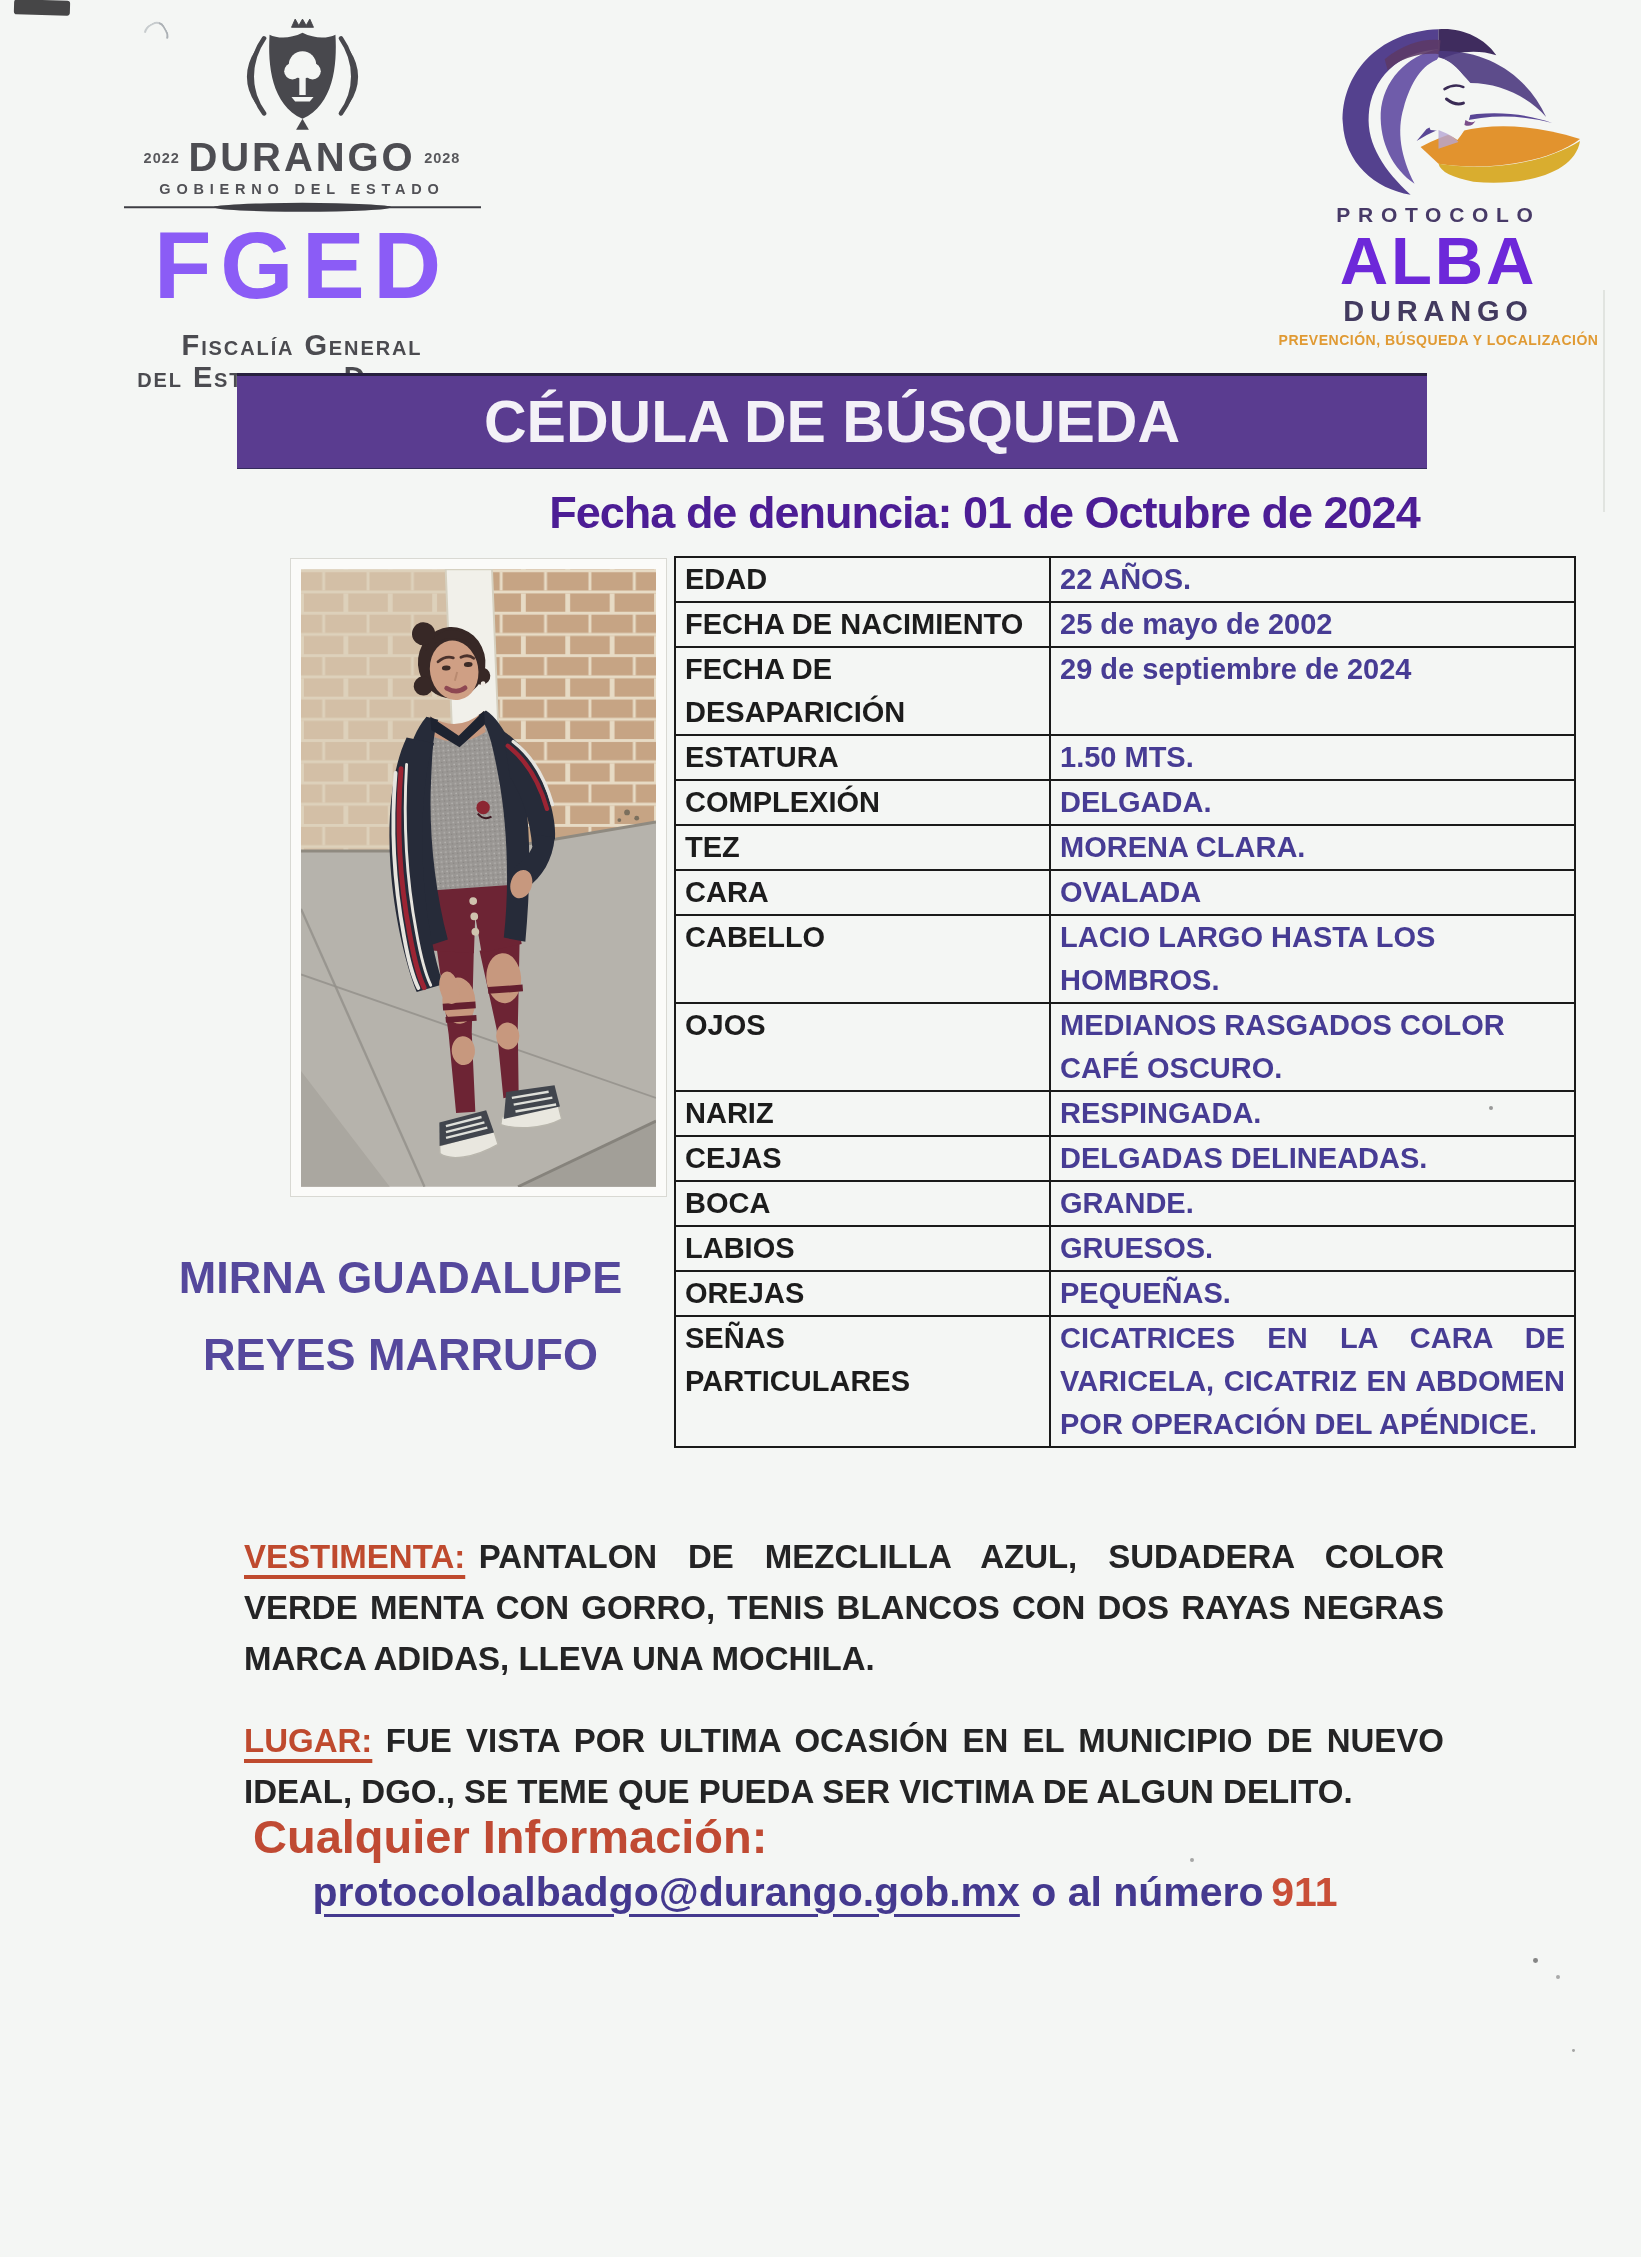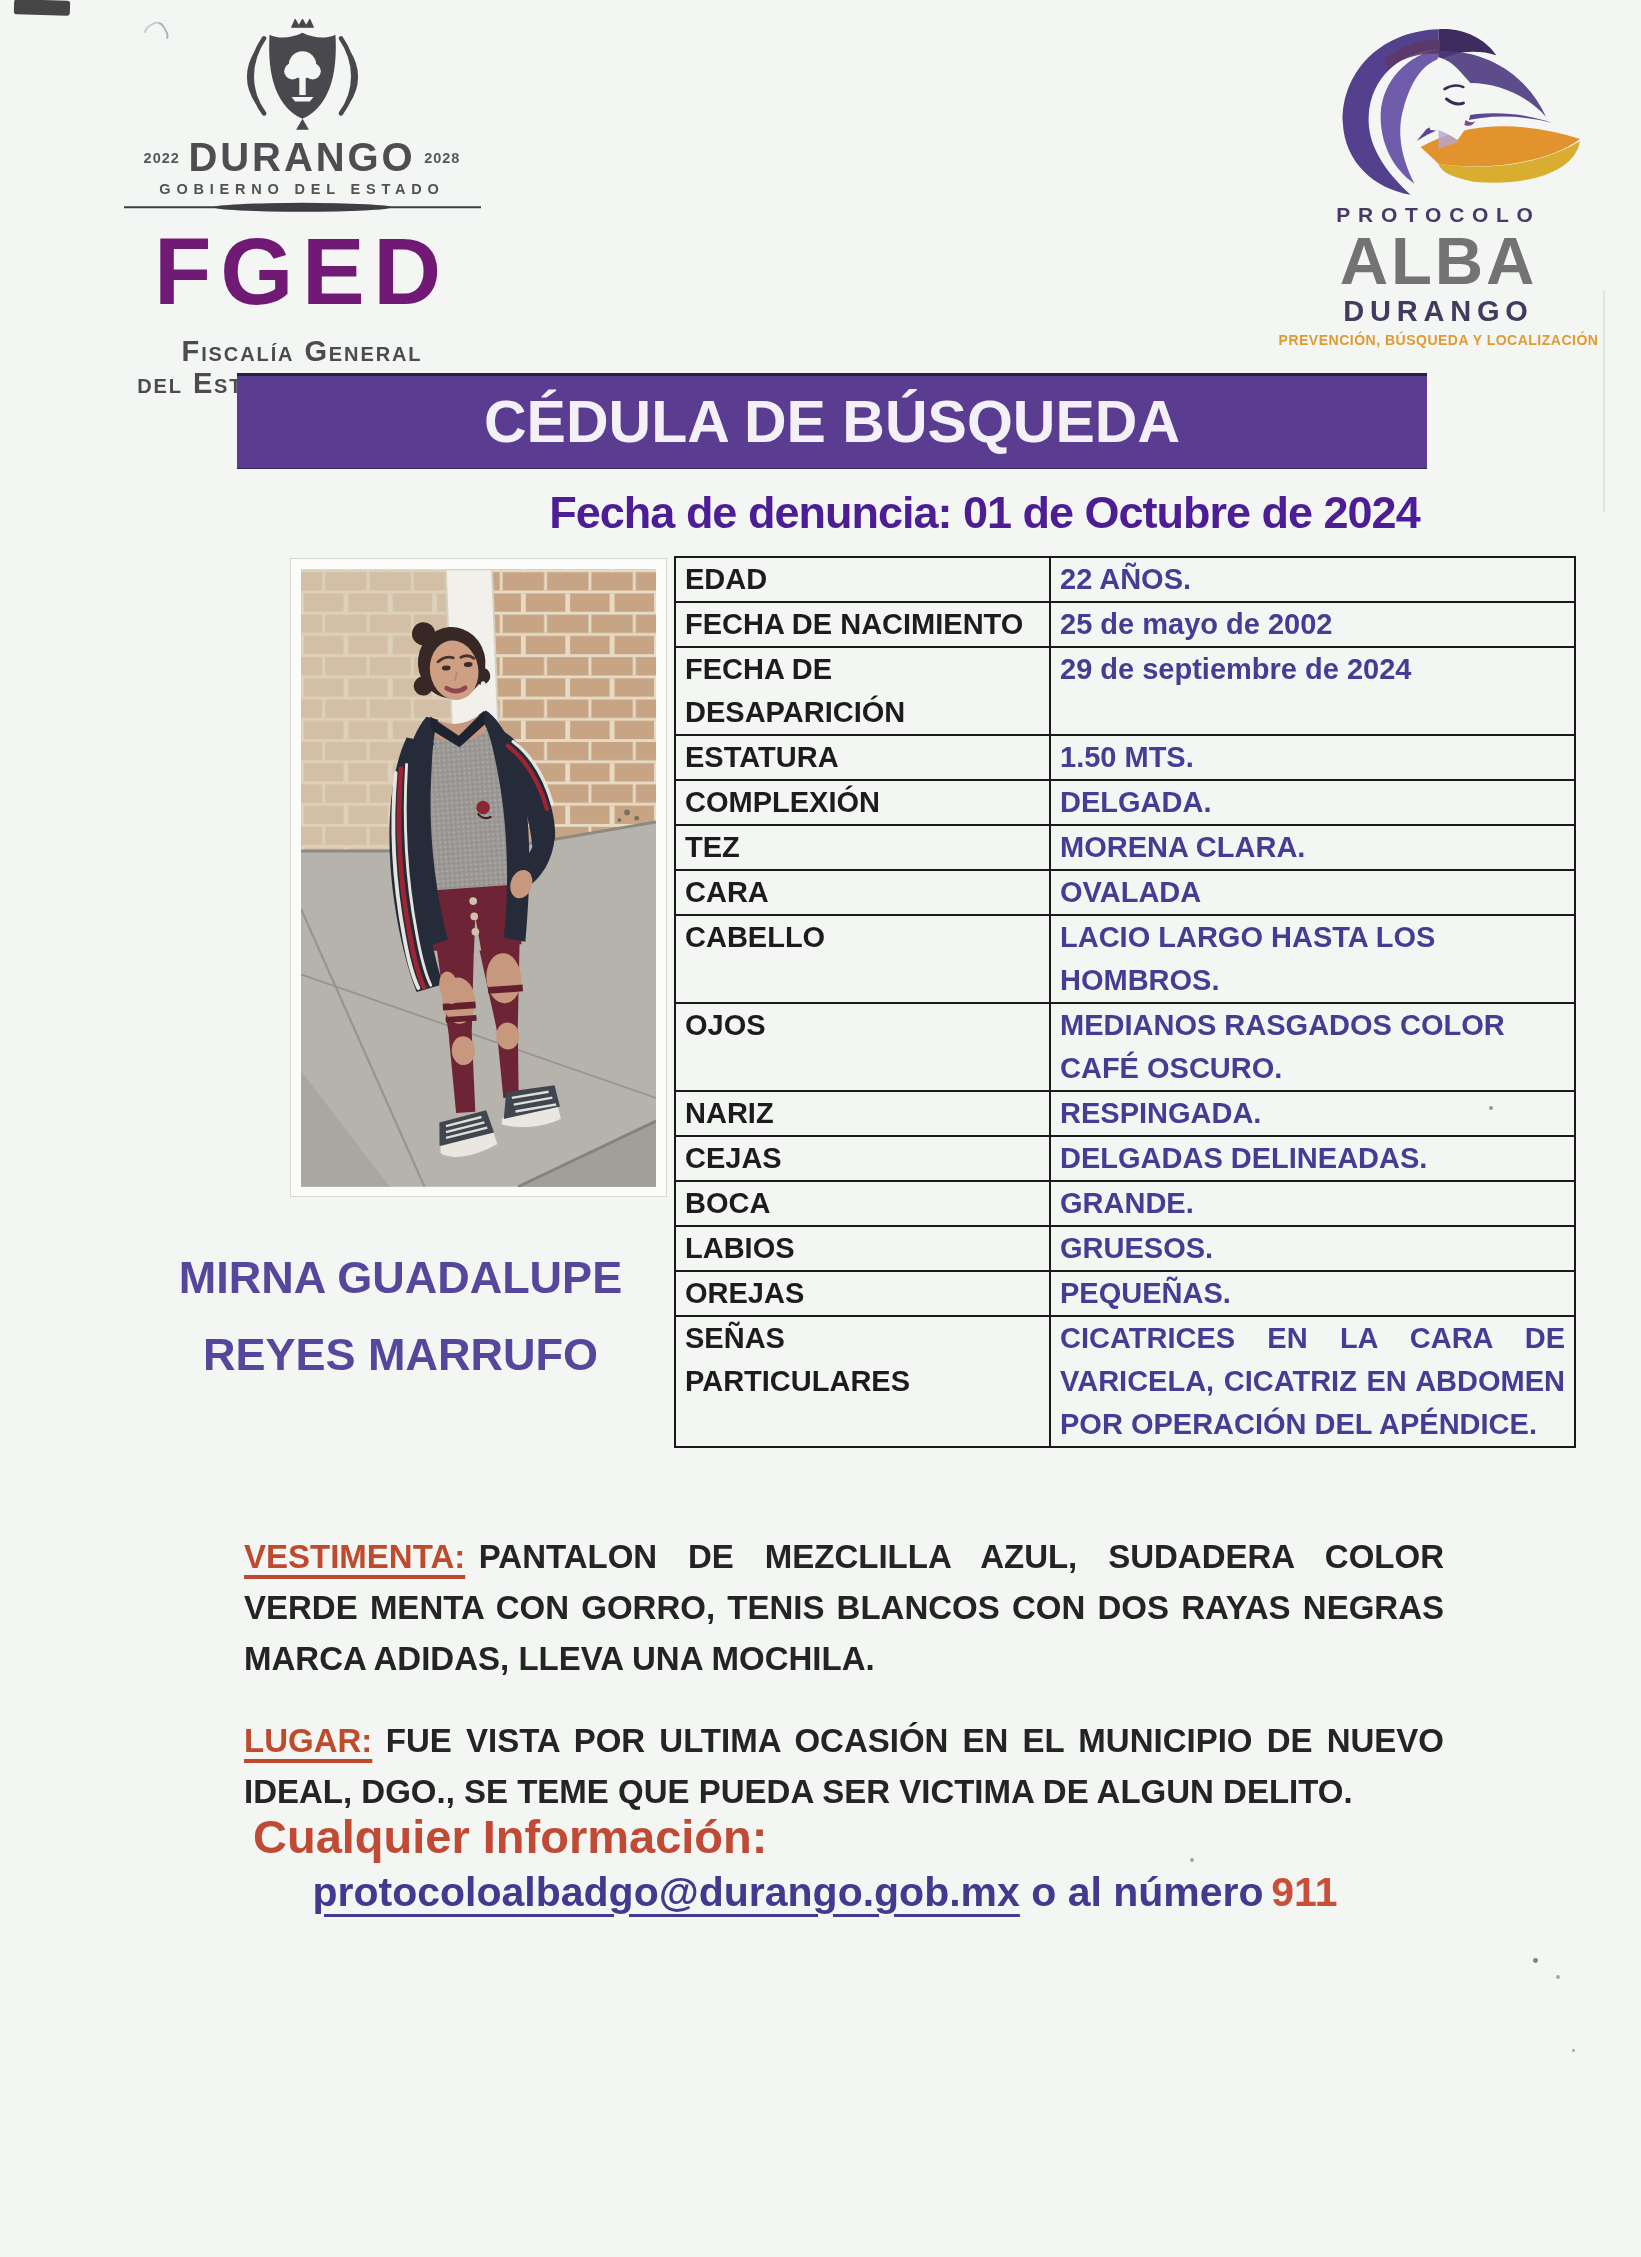--- a/index.html
+++ b/index.html
@@ -8,28 +8,28 @@
   [data-name]{box-sizing:border-box;}
 
   
   .hdr-left{position:absolute;left:85px;top:13.5px;width:434px;text-align:center;color:#47474c;}
   .crest{display:block;margin:0 auto;}
   .brand-row{display:flex;justify-content:center;align-items:center;gap:8.7px;margin-top:1.9px;}
   .brand-year{font-size:14.5px;font-weight:bold;color:#58585c;letter-spacing:1px;}
   .brand-name{font-size:40px;font-weight:bold;letter-spacing:2.9px;color:#4d4d52;}
   .brand-sub{font-size:14.5px;font-weight:bold;letter-spacing:5.8px;color:#515156;margin-top:1px;}
   .divider{display:block;margin:3.9px auto 0;}
-  .acronym{font-size:94px;font-weight:bold;letter-spacing:8.7px;line-height:1;color:#701a75;margin-top:11px;}
+  .acronym{font-size:94px;font-weight:bold;letter-spacing:8.7px;line-height:1;color:#8b5cf6;margin-top:5px;}
   .org{font-variant:small-caps;font-weight:bold;font-size:29px;line-height:32px;color:#4b4b50;letter-spacing:1.9px;margin-top:16px;}
 
   
   .hdr-right{position:absolute;left:1263px;top:21px;width:351px;text-align:center;}
   .alba-art{display:block;margin:0 auto;}
   .alba-l1{font-size:21px;font-weight:bold;letter-spacing:7.7px;color:#473a67;margin-top:1.9px;}
-  .alba-l2{font-size:67px;font-weight:bold;letter-spacing:2.9px;line-height:1.02;color:#737373;}
+  .alba-l2{font-size:67px;font-weight:bold;letter-spacing:2.9px;line-height:1.02;color:#6d28d9;}
   .alba-l3{font-size:29px;font-weight:bold;letter-spacing:5.8px;color:#423a5f;}
   .alba-tag{font-size:14px;font-weight:bold;letter-spacing:0.5px;color:#e09a33;margin-top:3.9px;}
 
   
   .banner{position:absolute;left:237px;top:373px;width:1190px;height:96px;background:#5a3c90;
           border-top:3.9px solid #27203f;border-bottom:1.9px solid #342b5c;
           display:flex;align-items:center;justify-content:center;}
   .banner-title{color:#f3f1f7;font-size:59px;font-weight:bold;letter-spacing:0px;}
   .date-line{position:absolute;left:521px;top:487px;width:927px;text-align:center;
              font-size:45px;font-weight:bold;letter-spacing:-1px;color:#4c1d95;}

